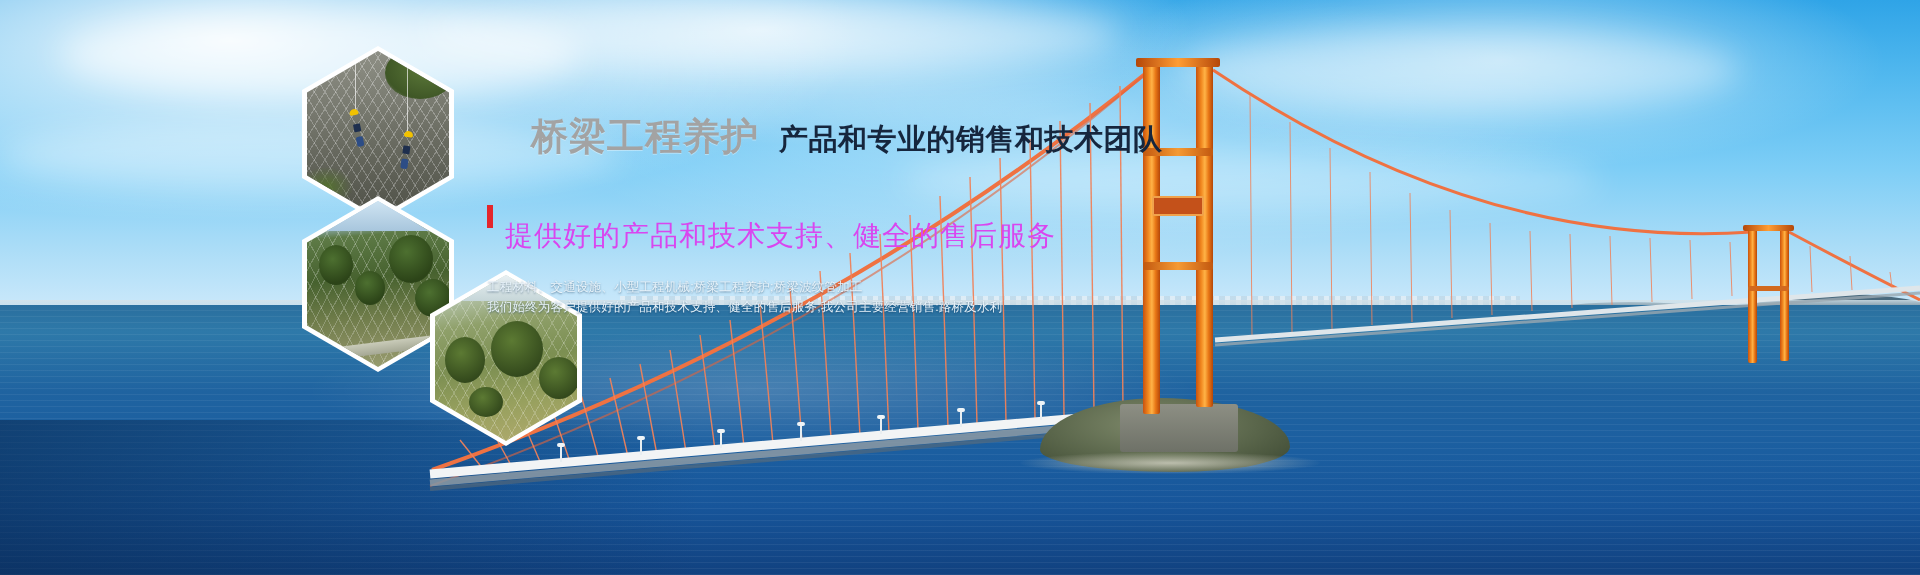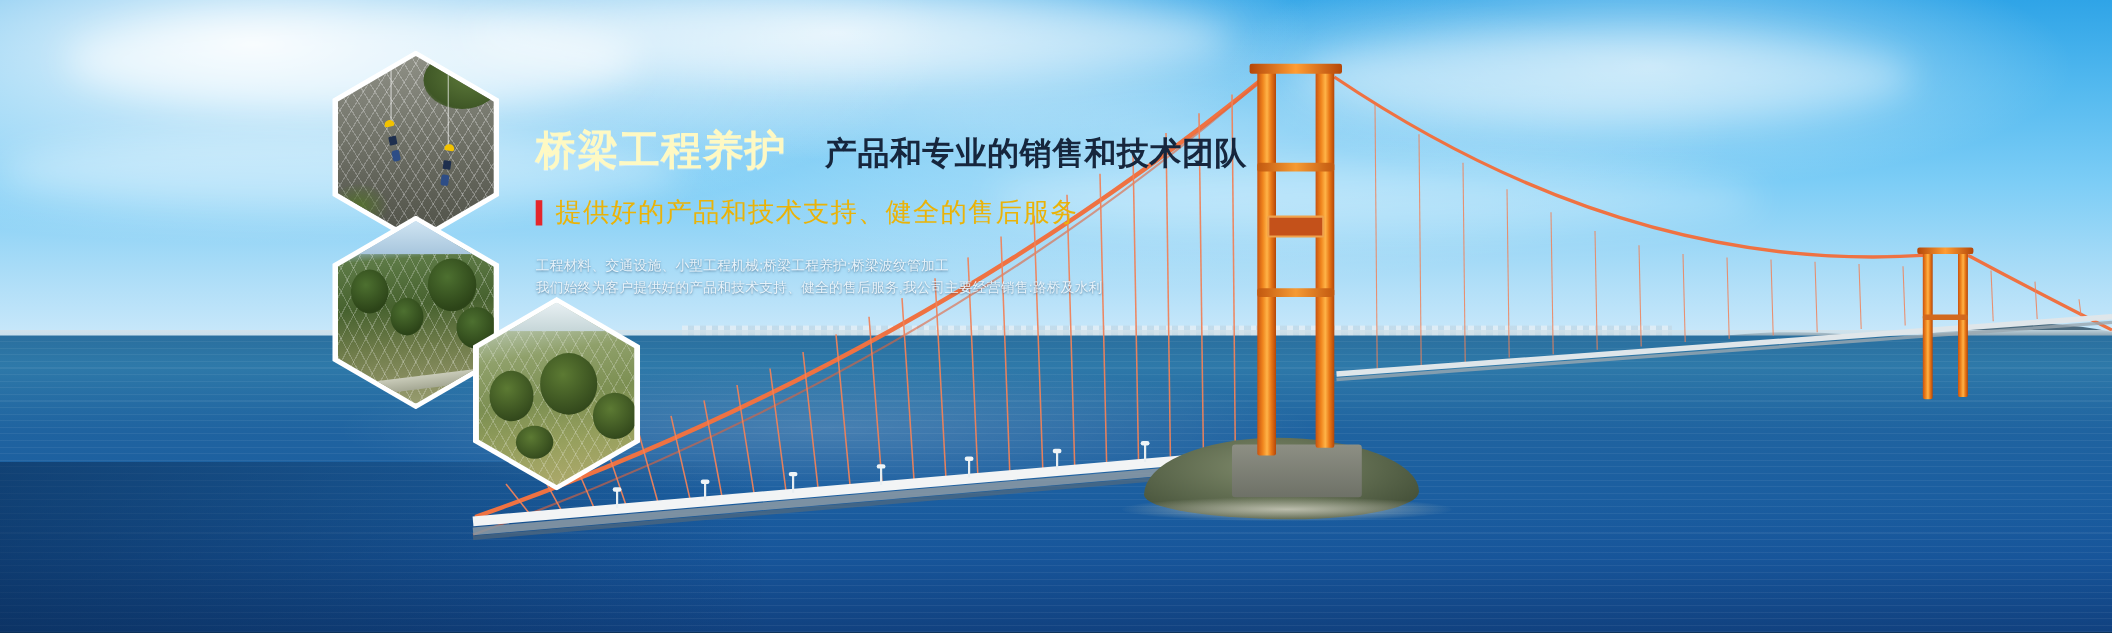--- a/index.html
+++ b/index.html
@@ -232,44 +232,46 @@
   .copy {
     position:absolute; left:487px; top:118px; width:780px;
   }
   .headline {
     display:flex; align-items:baseline; white-space:nowrap;
     line-height:1;
   }
   .headline .h-strong {
     font-size:37px;
     font-weight:bold;
-    color:#fef9c3;
+    color:#a3a3a3;
     letter-spacing:1px;
     text-shadow:0 1px 0 rgba(255,255,255,.35);
+    margin-left:44px;
   }
   .headline .h-rest {
     font-size:29px;
     font-weight:bold;
     color:#16263d;
     letter-spacing:.5px;
-    margin-left:35px;
+    margin-left:20px;
   }
   .subline {
     display:flex; align-items:center;
     margin-top:22px;
     white-space:nowrap;
   }
   .redbar {
     width:6px; height:23px; background:#e4262b;
     margin-right:12px; flex:none;
   }
   .subline .s-text {
-    font-size:24px;
-    color:#eab308;
+    font-size:28px;
+    color:#d946ef;
     letter-spacing:1px;
+    margin-top:40px;
   }
   .body {
     margin-top:22px;
     font-size:12.5px;
     line-height:20px;
     color:#e8f3fa;
     text-shadow:0 1px 2px rgba(10,45,80,.55);
     letter-spacing:.2px;
   }
   .body div { white-space:nowrap; }

